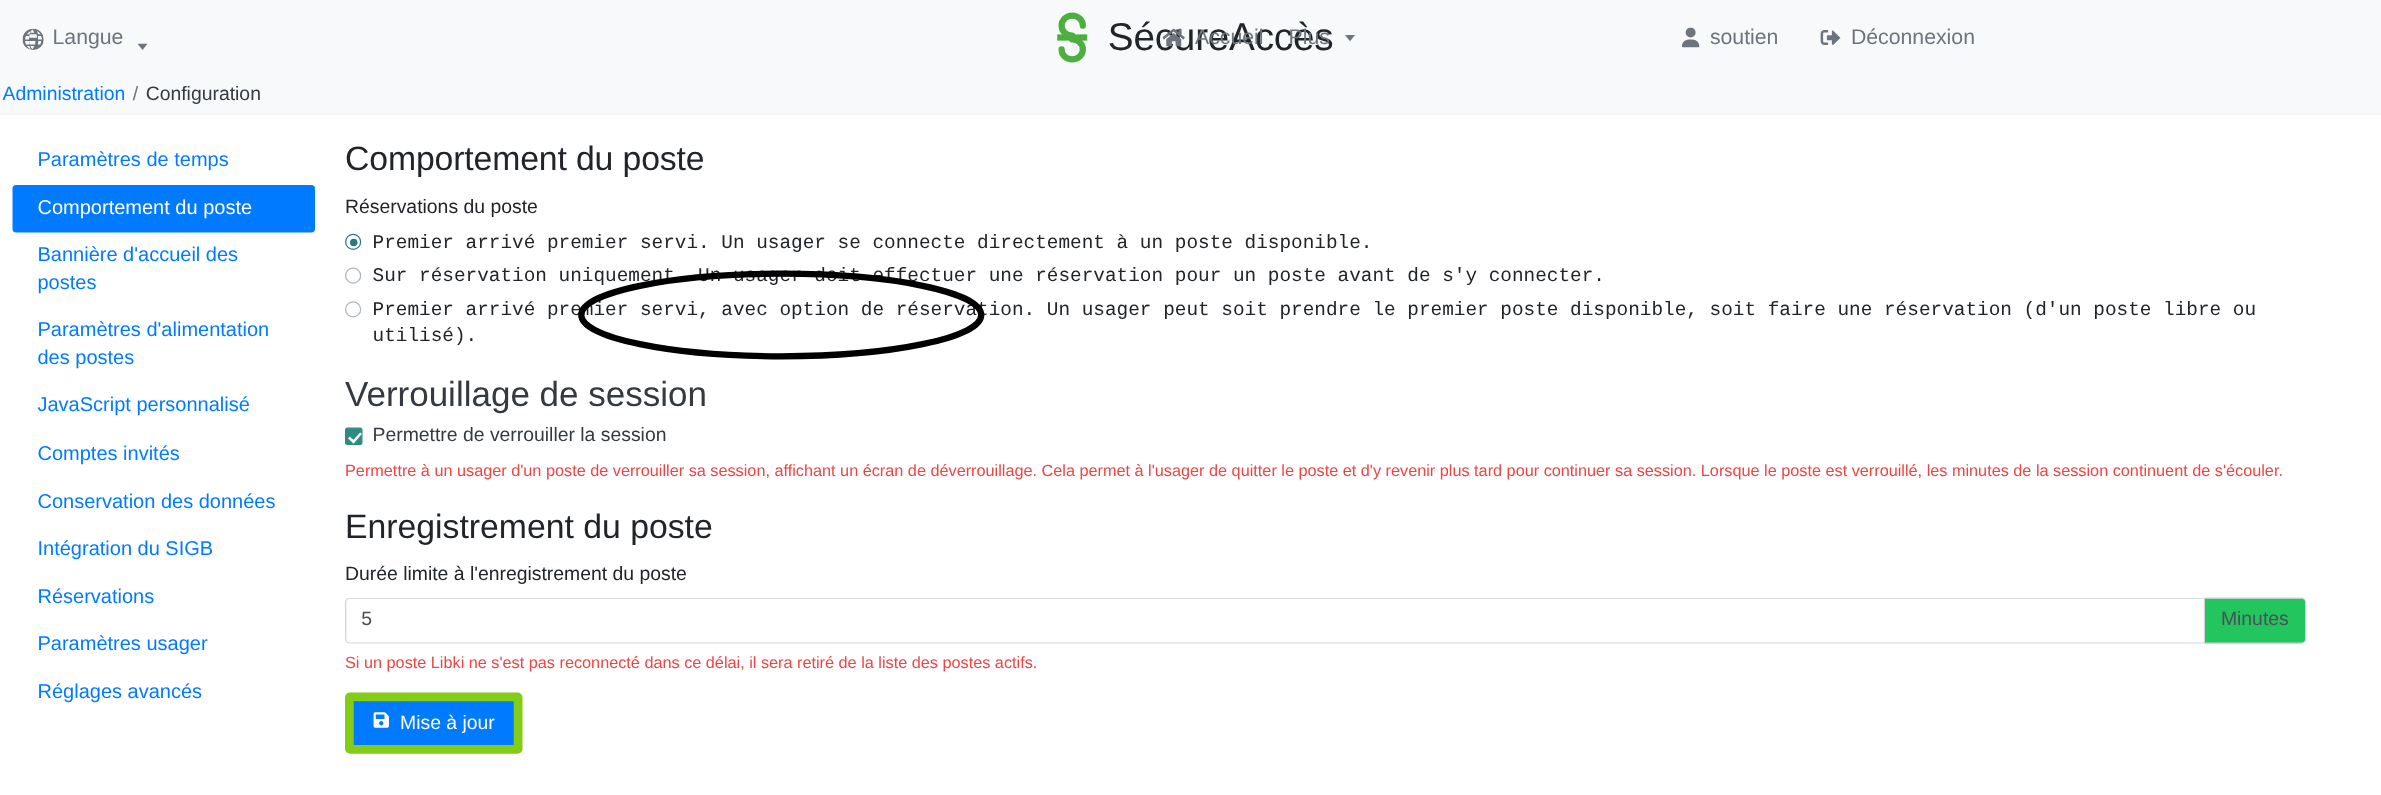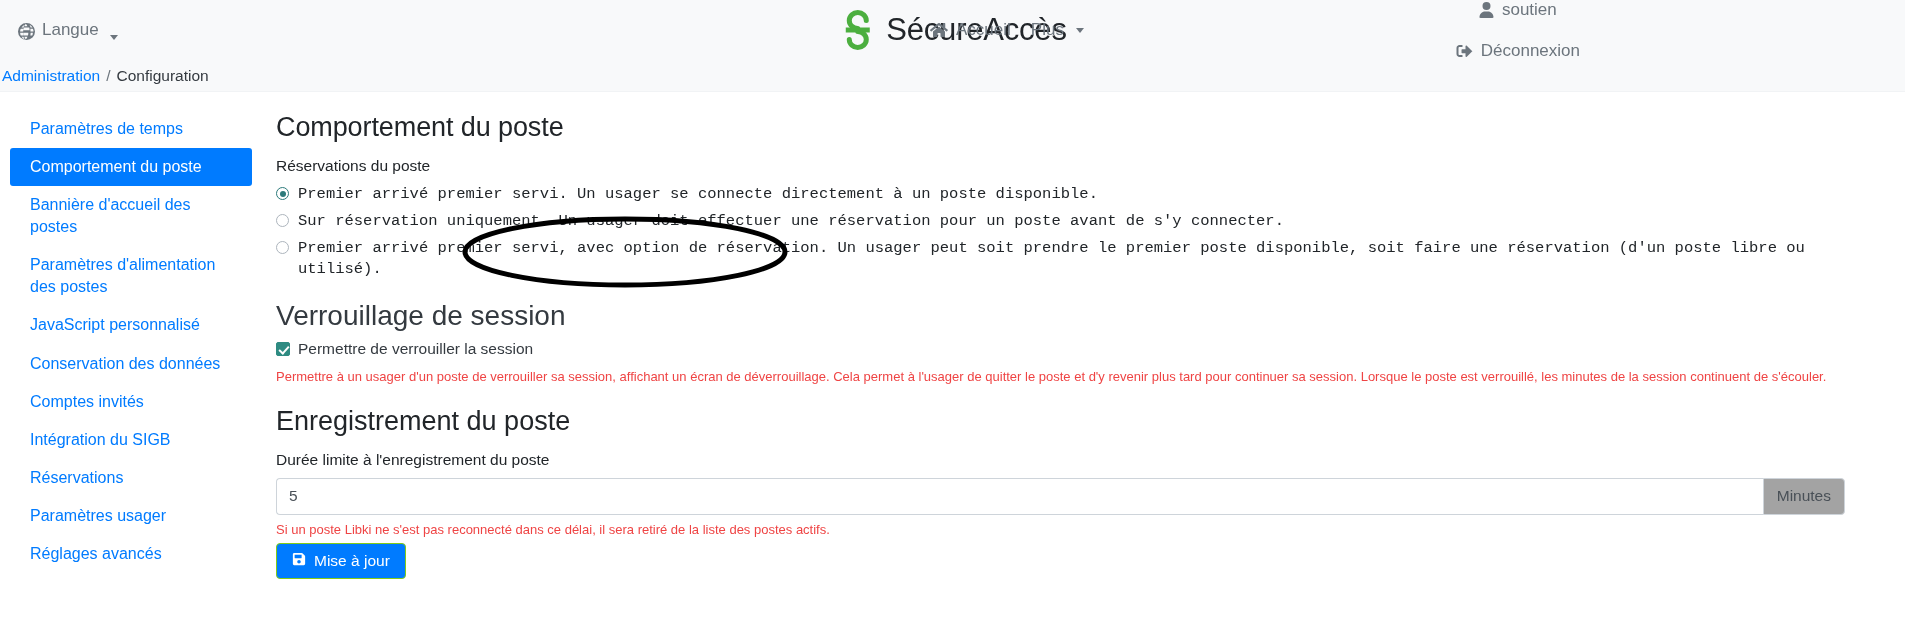--- a/index.html
+++ b/index.html
@@ -52,21 +52,21 @@
   }
 
   .nav-center {
     position: absolute;
     left: 930px;
     display: flex; align-items: center; gap: 20px;
   }
   .nav-right {
     position: absolute;
     right: 325px;
-    display: flex; align-items: center; gap: 21px; flex-direction: column;
+    display: flex; align-items: flex-start; gap: 33px;
   }
   .nav-link {
     display: flex; align-items: center; gap: 8px;
     color: #6c757d; font-size: 17px; text-decoration: none;
     cursor: pointer; white-space: nowrap;
   }
 
   
   .breadcrumb-bar {
     height: 32px;
@@ -212,34 +212,34 @@
     border-right: none;
     border-radius: 4px 0 0 4px;
     background: #fff;
     outline: none;
   }
   .input-addon {
     display: flex; align-items: center;
     padding: 0 13px;
     font-size: 15.5px;
     color: #495057;
-    background: #a3a3a3;
+    background: #22c55e;
     border: 1px solid #ced4da;
     border-radius: 0 4px 4px 0;
     white-space: nowrap;
   }
   .btn-primary {
     display: inline-flex; align-items: center; gap: 8px;
-    margin-top: 0;
+    margin-top: 11px;
     padding: 8px 15px;
     font-size: 15.5px;
     font-family: "Liberation Sans", sans-serif;
     color: #ffffff;
     background: #007bff;
-    border: 1px solid #84cc16;
+    border: 7px solid #84cc16;
     border-radius: 4px;
     cursor: pointer;
   }
 
   
   .annotation {
     position: absolute;
     pointer-events: none;
     left: 198px;
     top: 124px;
@@ -317,22 +317,22 @@
 </div>
 
 <div class="page">
 
   <nav class="sidebar">
     <a class="side-item">Paramètres de temps</a>
     <a class="side-item active">Comportement du poste</a>
     <a class="side-item">Bannière d'accueil des postes</a>
     <a class="side-item">Paramètres d'alimentation des postes</a>
     <a class="side-item">JavaScript personnalisé</a>
+    <a class="side-item">Comptes invités</a>
     <a class="side-item">Conservation des données</a>
-    <a class="side-item">Comptes invités</a>
     <a class="side-item">Intégration du SIGB</a>
     <a class="side-item">Réservations</a>
     <a class="side-item">Paramètres usager</a>
     <a class="side-item">Réglages avancés</a>
   </nav>
 
   <main class="main">
 
     <h2 class="section-title">Comportement du poste</h2>
 

